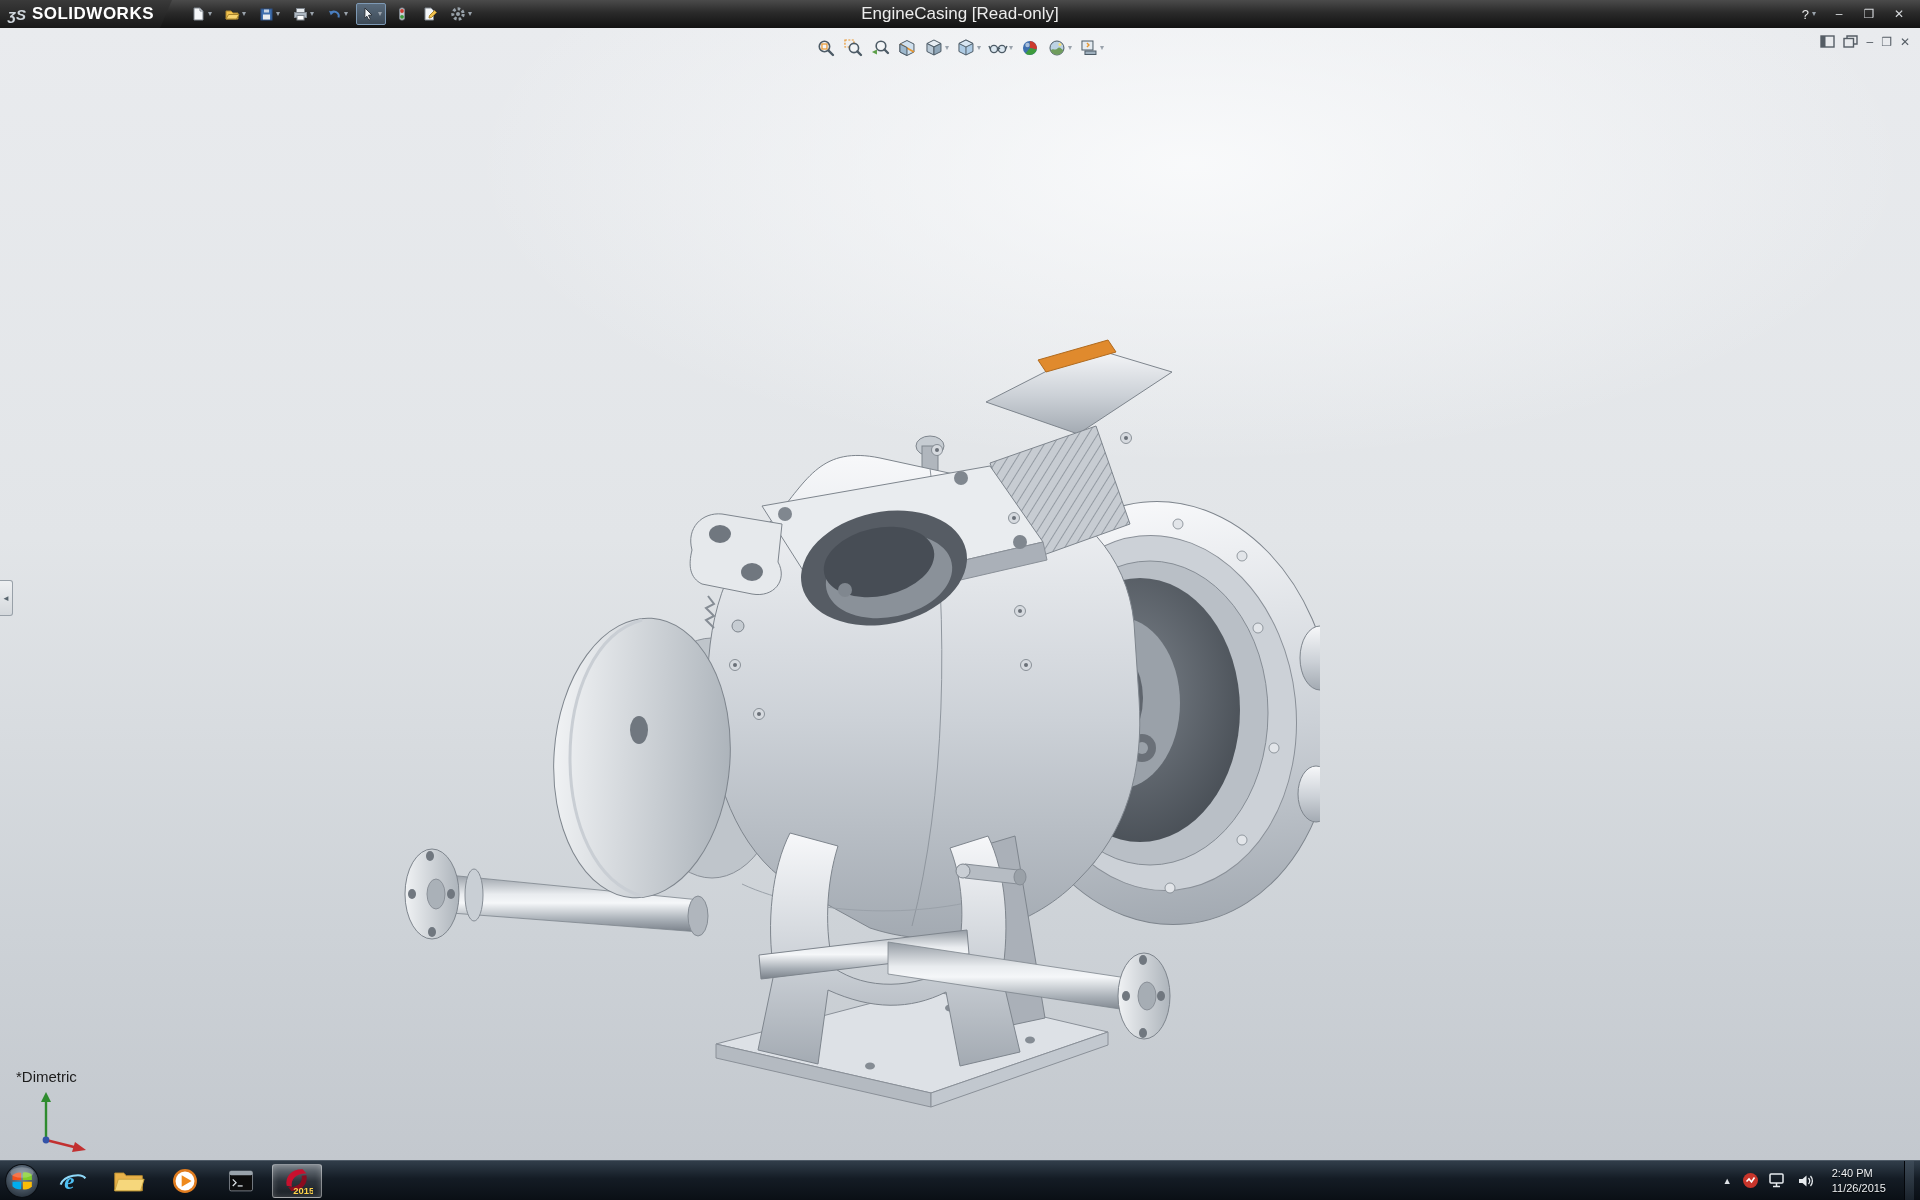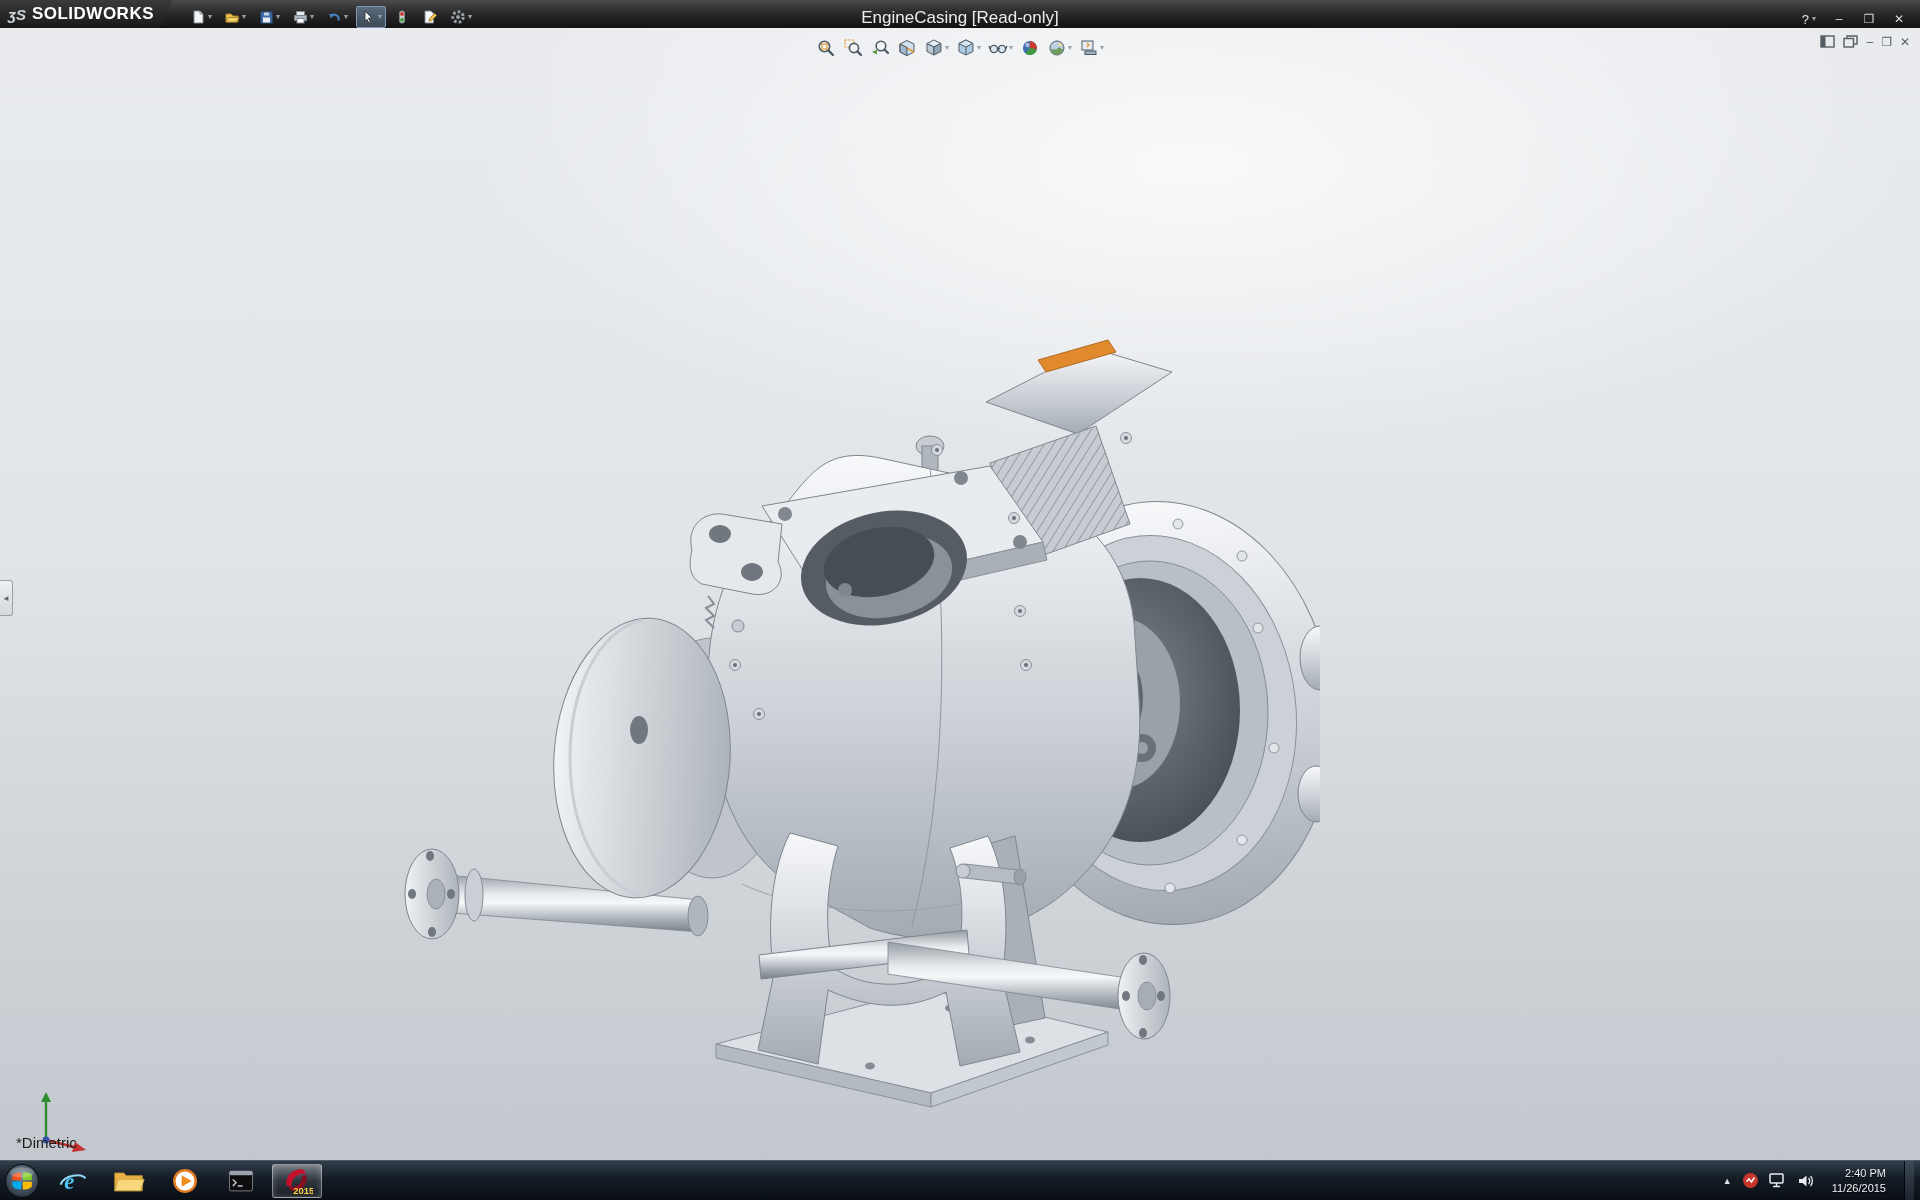--- a/index.html
+++ b/index.html
@@ -1,20 +1,20 @@
 <!DOCTYPE html>
 <html><head>
 <meta charset="utf-8">
 <style>
   *{box-sizing:border-box;margin:0;padding:0}
   html,body{width:1920px;height:1200px;overflow:hidden;font-family:"Liberation Sans",sans-serif;background:#000}
   #app{position:relative;width:1920px;height:1200px}
 
   
-  .titlebar{position:absolute;top:0;left:0;width:100%;height:28px;background:linear-gradient(#4b4b4b,#2a2a2a 45%,#121212);display:flex;align-items:flex-end;z-index:30;color:#e6e6e6}
+  .titlebar{position:absolute;top:0;left:0;width:100%;height:28px;background:linear-gradient(#4b4b4b,#2a2a2a 45%,#121212);display:flex;align-items:center;z-index:30;color:#e6e6e6}
   .logo{display:flex;align-items:center;gap:6px;height:28px;padding:0 18px 0 8px;background:linear-gradient(#3a3a3a,#191919);clip-path:polygon(0 0,100% 0,calc(100% - 12px) 100%,0 100%)}
   .logo .mark{font-style:italic;font-weight:bold;color:#cfd6dc;font-size:15px}
   .logo .word{font-weight:bold;font-size:17px;letter-spacing:.5px;color:#fff}
   .tb-tools{display:flex;align-items:center;gap:4px;margin-left:14px}
   .tb-btn{display:flex;align-items:center;gap:2px;padding:2px 3px;border:1px solid transparent;border-radius:2px}
   .tb-btn.pressed{border:1px solid #7d99b5;background:linear-gradient(#5a6b7c,#3d4a57)}
   .dd{font-size:8px;color:#9aa3ac;line-height:1}
   .doc-title{position:absolute;left:50%;transform:translateX(-50%);font-size:17px;color:#ececec;white-space:nowrap}
   .tb-right{margin-left:auto;display:flex;align-items:center;gap:4px;padding-right:8px}
   .help-btn{display:flex;align-items:center;gap:3px;font-size:13px;color:#e8e8e8;padding:0 6px}
@@ -25,31 +25,31 @@
     background:radial-gradient(ellipse 1200px 500px at 62% 12%,rgba(250,251,252,.9) 0%,rgba(250,251,252,0) 60%),
                linear-gradient(#e9ebee 0%,#e2e5e8 45%,#cdd2d7 80%,#c3c8ce 100%)}
   .hud{position:absolute;top:8px;left:50%;transform:translateX(-50%);display:flex;align-items:center;gap:3px;z-index:20}
   .hud-btn{display:flex;align-items:center;gap:1px;padding:2px;border-radius:2px}
   .hud svg{display:block}
   .doc-controls{position:absolute;top:7px;right:10px;display:flex;align-items:center;gap:8px;z-index:20;color:#555d65}
   .doc-controls .glyph{font-size:12px;line-height:1;color:#555d65}
   .side-tab{position:absolute;left:0;top:552px;width:13px;height:36px;background:linear-gradient(#eef0f2,#d4d8dc);border:1px solid #98a0a8;border-left:none;border-radius:0 3px 3px 0;display:flex;align-items:center;justify-content:center;font-size:8px;color:#5a6770;z-index:15}
   .model{position:absolute;left:390px;top:300px;width:930px;height:780px}
   .triad{position:absolute;left:26px;top:1060px;width:64px;height:66px}
-  .view-label{position:absolute;left:16px;top:1106px;font-size:15px;color:#1c1c1c}
+  .view-label{position:absolute;left:16px;top:1040px;font-size:15px;color:#1c1c1c}
 
   
   .taskbar{position:absolute;bottom:0;left:0;width:100%;height:40px;background:linear-gradient(#46566699 0%,#2c3844 8%,#141c25 45%,#0a0f15 100%);background-color:#10161d;display:flex;align-items:center;z-index:40;border-top:1px solid #4e5a66}
   .start-orb{width:44px;height:40px;display:flex;align-items:center;justify-content:center}
   .task-items{display:flex;align-items:center;gap:6px;margin-left:4px}
   .task-slot{width:50px;height:34px;display:flex;align-items:center;justify-content:center;border-radius:3px;border:1px solid transparent}
   .task-slot.active{background:linear-gradient(rgba(255,255,255,.34),rgba(255,255,255,.12) 50%,rgba(255,255,255,.05));border:1px solid rgba(255,255,255,.45);box-shadow:inset 0 0 6px rgba(255,255,255,.25)}
   .tray{margin-left:auto;display:flex;align-items:center;gap:10px;padding-right:6px}
   .tray .glyph{color:#dfe3e7;font-size:9px}
-  .clock{text-align:right;color:#eef1f4;font-size:11px;line-height:1.35;text-shadow:0 1px 1px #000;padding:0 8px}
+  .clock{text-align:left;color:#eef1f4;font-size:11px;line-height:1.35;text-shadow:0 1px 1px #000;padding:0 8px}
   .show-desktop{width:10px;height:40px;border-left:1px solid #04060a;background:linear-gradient(#3d4a57,#1a222b)}
 </style>
 </head>
 <body>
 
 <div id="app">
 
   <header class="titlebar">
     <div class="logo">
       <span class="mark">ʒS</span>

